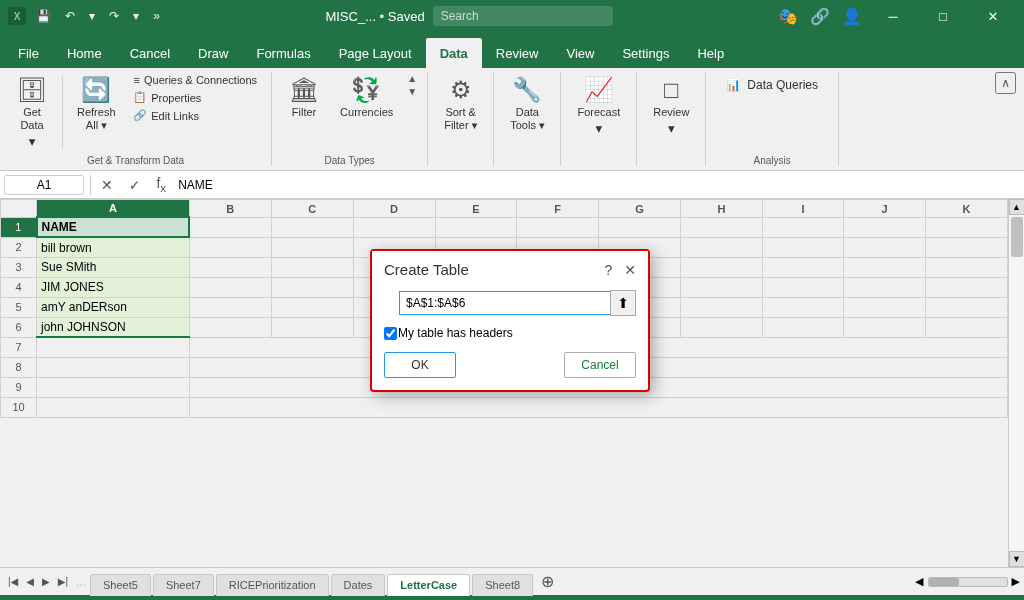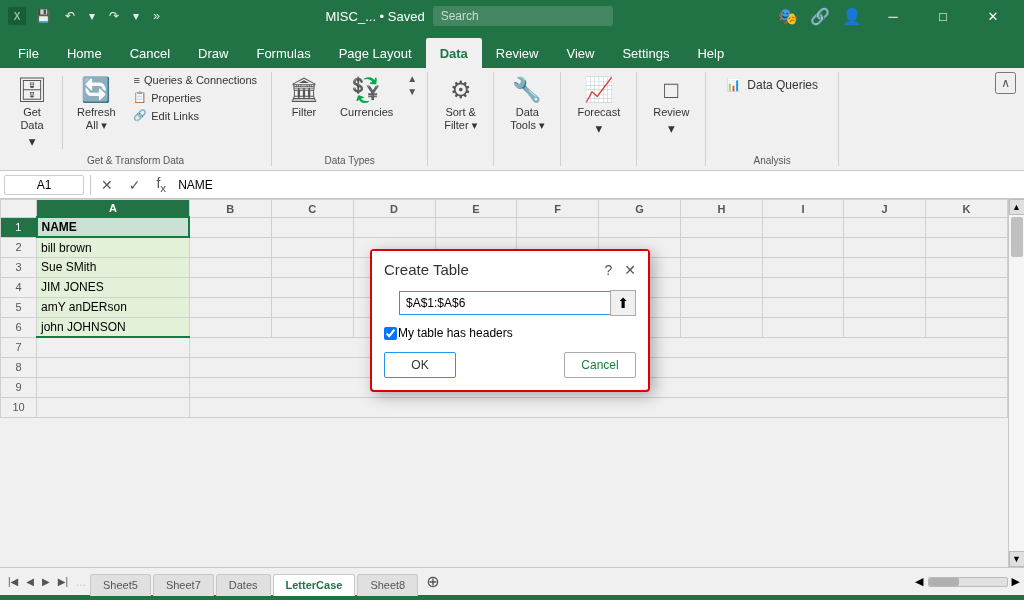--- a/index.html
+++ b/index.html
@@ -658,20 +658,21 @@
 
 <div class="sheet-tabs-bar">
   <span class="sheet-nav-btn">|◀</span>
   <span class="sheet-nav-btn">◀</span>
   <span class="sheet-nav-btn">▶</span>
   <span class="sheet-nav-btn">▶|</span>
   <span style="color:#c8c8c8;margin:0 4px;">...</span>
   <div class="sheet-tabs">
     <div class="sheet-tab">Sheet5</div>
     <div class="sheet-tab">Sheet7</div>
+    <div class="sheet-tab">RICEPrioritization</div>
     <div class="sheet-tab">Dates</div>
     <div class="sheet-tab active">LetterCase</div>
     <div class="sheet-tab">Sheet8</div>
   </div>
   <span class="sheet-add-btn">⊕</span>
   <div class="sheet-tabs-right">
     <span style="cursor:pointer;font-size:11px;">◀</span>
     <div style="width:80px;height:10px;background:#e0e0e0;border:1px solid #bbb;border-radius:2px;">
       <div style="width:30px;height:8px;background:#b0b0b0;border-radius:2px;"></div>
     </div>

